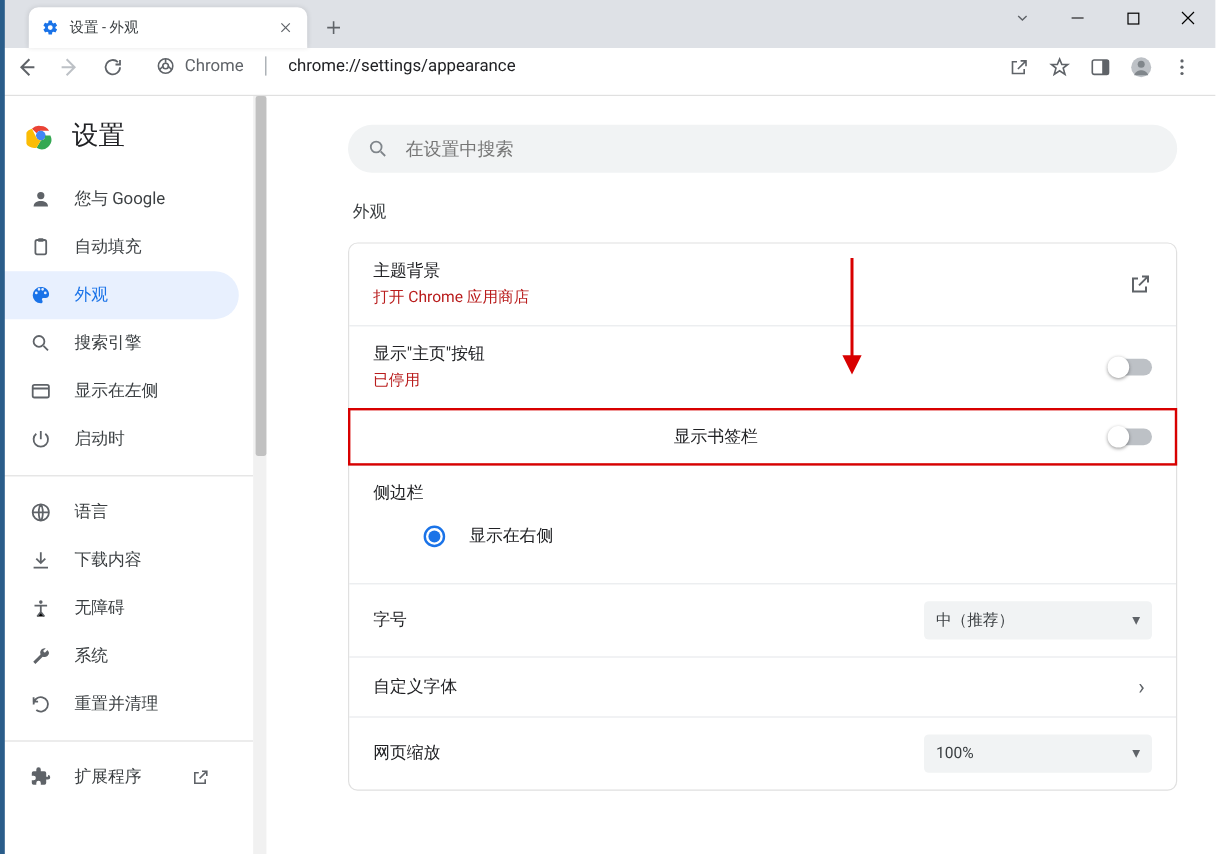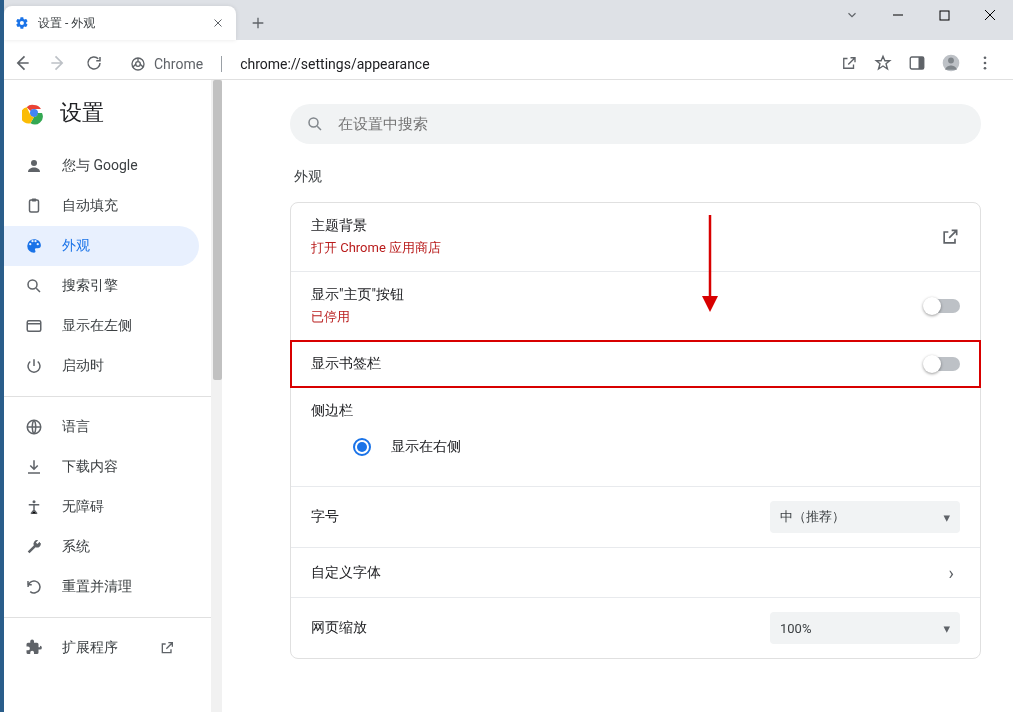--- a/index.html
+++ b/index.html
@@ -1,30 +1,30 @@
 <!DOCTYPE html>
 <html><head>
 <meta charset="utf-8">
 <style>
   * { box-sizing: border-box; margin: 0; padding: 0; font-family: -apple-system, BlinkMacSystemFont, "Segoe UI", Roboto, Arial, sans-serif; }
   body { width: 1013px; height: 712px; background: #fff; overflow: hidden; position: relative; }
 
   
   .titlebar { height: 40px; background: #dee1e6; display: flex; align-items: flex-end; position: relative; }
-  .tab { background: #fff; border-radius: 8px 8px 0 0; height: 34px; margin-left: 4px; display: flex; align-items: center; padding: 0 10px; width: 232px; box-shadow: 0 0 4px rgba(0,0,0,0.1); }
+  .tab { background: #fff; border-radius: 8px 8px 0 0; height: 34px; margin-left: 24px; display: flex; align-items: center; padding: 0 10px; width: 232px; box-shadow: 0 0 4px rgba(0,0,0,0.1); }
   .tab-favicon { width: 16px; height: 16px; margin-right: 8px; display:flex; align-items:center; justify-content:center; }
   .tab-title { font-size: 12px; color: #3c4043; flex: 1; white-space: nowrap; overflow: hidden; text-overflow: ellipsis; }
   .tab-close { width: 16px; height: 16px; display:flex; align-items:center; justify-content:center; color:#5f6368; cursor:pointer; }
   .newtab { width: 28px; height: 28px; margin-left: 8px; display:flex; align-items:center; justify-content:center; color:#5f6368; cursor:pointer; border-radius:50%; margin-bottom:3px; }
   .win-controls { position: absolute; right: 0; top: 0; display: flex; height: 30px; }
   .win-btn { width: 46px; display:flex; align-items:center; justify-content:center; color:#000; cursor:pointer; }
   .win-drop { width: 46px; display:flex; align-items:center; justify-content:center; color:#5f6368; }
 
   
-  .toolbar { height: 40px; background: #fff; display: flex; align-items: flex-end; padding: 0 6px; border-bottom: 1px solid #e0e0e0; gap: 4px; }
+  .toolbar { height: 40px; background: #fff; display: flex; align-items: flex-start; padding: 0 6px; border-bottom: 1px solid #e0e0e0; gap: 4px; }
   .tb-btn { width: 32px; height: 32px; display:flex; align-items:center; justify-content:center; color:#5f6368; border-radius:50%; cursor:pointer; }
   .tb-btn.disabled { color:#bdc1c6; }
   .urlbox { flex: 1; display:flex; align-items:center; height: 30px; margin: 0 6px; border-radius: 15px; background:#fff; }
   .url-left { display:flex; align-items:center; gap:8px; padding-left:10px; color:#5f6368; font-size:14px; }
   .url-divider { width:1px; height:16px; background:#9aa0a6; margin: 0 10px; }
   .url-text { color:#202124; font-size:14px; }
   .toolbar-right { display:flex; align-items:center; gap:2px; padding-right:6px; }
 
   
   .app { display:flex; height: calc(712px - 80px); }
@@ -362,21 +362,21 @@
           <div class="row-title">显示"主页"按钮</div>
           <div class="row-sub">已停用</div>
         </div>
         <div class="row-action">
           <div class="toggle">
               <div class="knob"></div>
             </div>
         </div>
       </div>
 
-      <div class="row" style="position:relative;">
+      <div class="row" style="position:relative;text-align:center;">
         <div class="row-body">
           <div class="row-title">显示书签栏</div>
         </div>
         <div class="row-action">
           <div class="toggle">
               <div class="knob"></div>
             </div>
         </div>
         <div class="highlight-box" style="left:-1px; right:-1px; top:-1px; bottom:-1px;"></div>
       </div>

